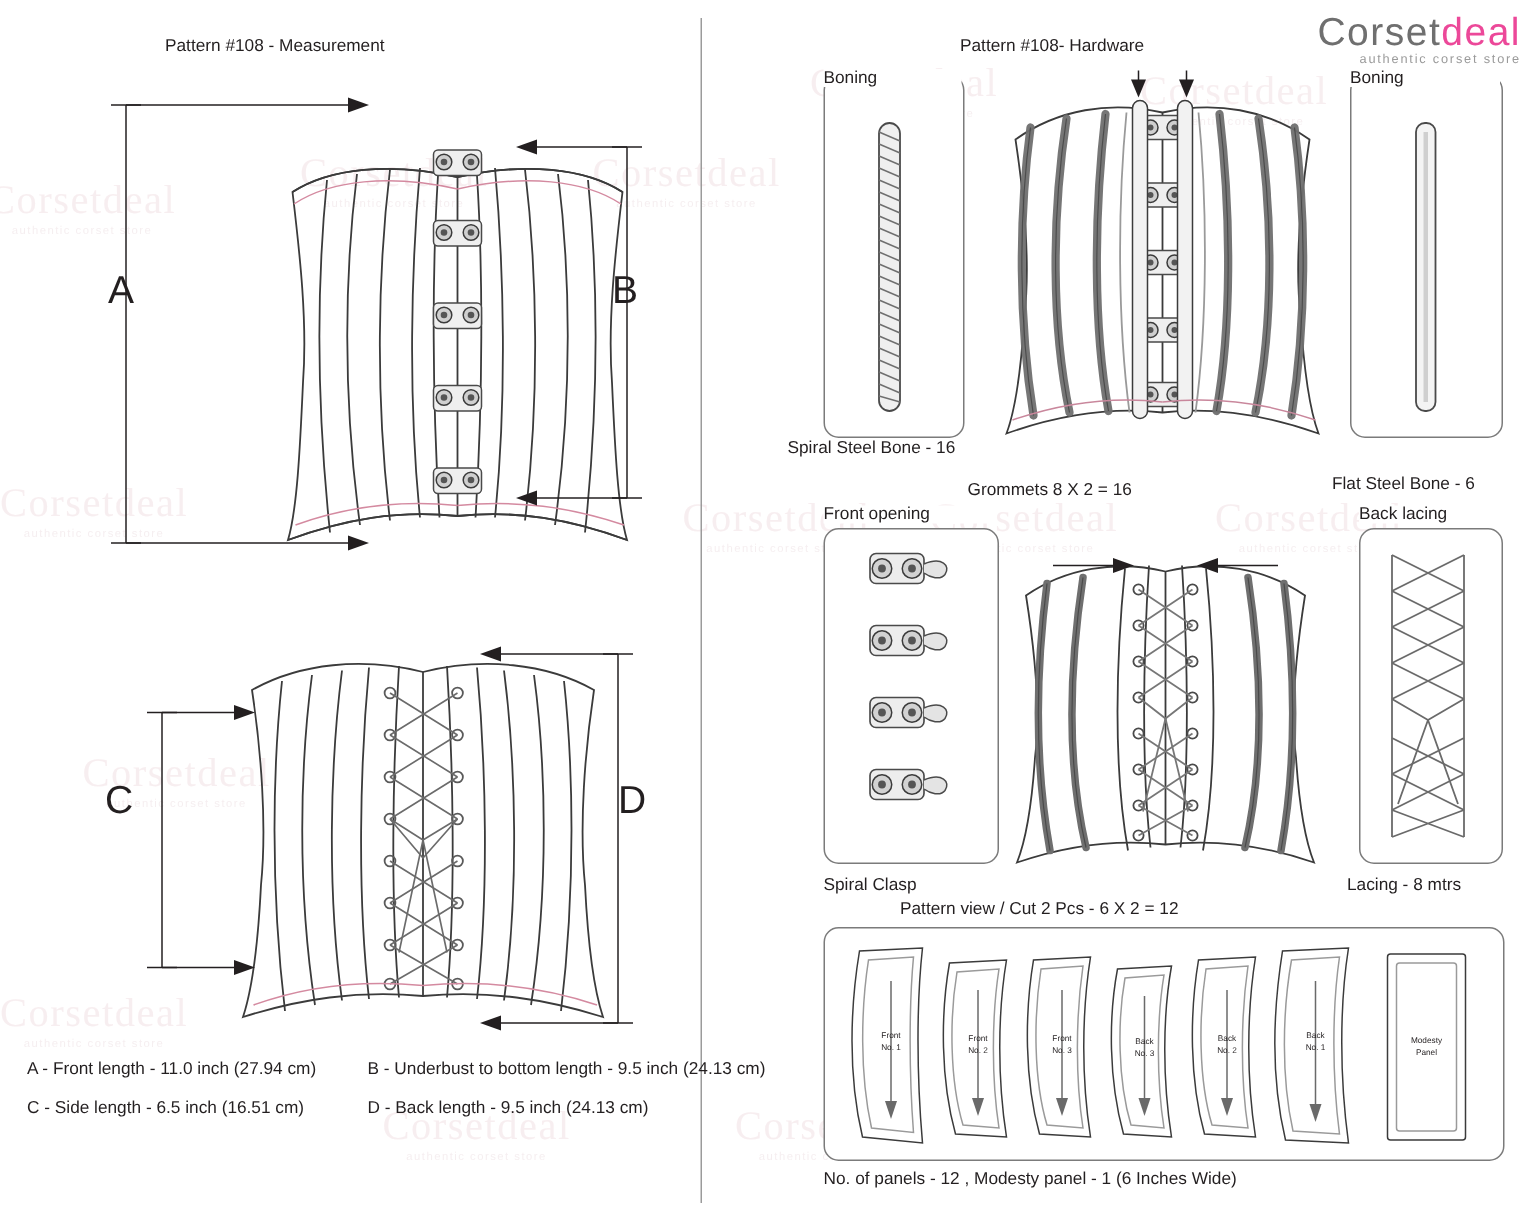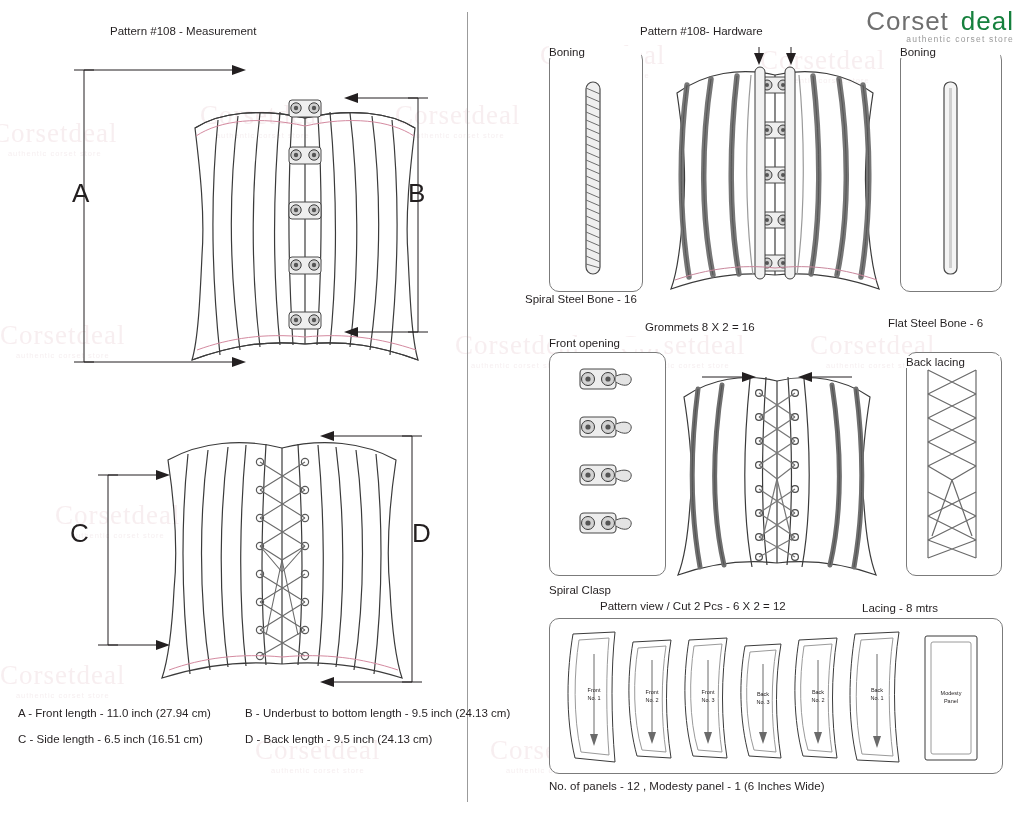--- a/index.html
+++ b/index.html
@@ -8,21 +8,21 @@
     font-family:"Liberation Sans", sans-serif;
     color:#231f20;position:relative;overflow:hidden;
   }
   .stage{position:absolute;left:0;top:0;width:1024px;height:815px;}
   .abs{position:absolute;}
   .lbl{font-size:11.5px;color:#231f20;white-space:nowrap;}
   .lbl.big{font-size:26px;font-weight:400;}
   .center{text-align:left;}
   .brand{position:absolute;right:10px;top:6px;text-align:right;}
   .brand .b1{font-size:26px;letter-spacing:1px;color:#6f6f6f;font-family:"Liberation Sans",sans-serif;}
-  .brand .b1 .red{color:#15803d;margin-left:12px;}
+  .brand .b1 .red{color:#ec4899;}
   .brand .b2{font-size:8.5px;color:#9a9a9a;letter-spacing:1.2px;margin-top:-3px;}
   .wm{position:absolute;pointer-events:none;opacity:.30;}
   .wm .w1{font-size:27px;color:#e7c9cf;letter-spacing:1px;font-family:"Liberation Serif",serif;}
   .wm .w2{font-size:7.5px;color:#e0c9cf;letter-spacing:1px;text-align:center;}
   .panel{position:absolute;border:1px solid #7b7b7b;border-radius:10px;background:#fff;}
   svg{display:block;}
   .divider{position:absolute;background:#9b9b9b;}
 </style>
 </head>
 <body>
@@ -511,37 +511,37 @@
 
     <g stroke="#231f20" stroke-width="1" fill="none">
       <line x1="40" y1="22" x2="88" y2="22"></line>
         <polygon points="94,22 80,17 80,27" fill="#231f20" stroke="none"></polygon>
       <line x1="190" y1="22" x2="142" y2="22"></line>
         <polygon points="136,22 150,17 150,27" fill="#231f20" stroke="none"></polygon>
     </g>
   </svg>
 
   <div class="panel" style="left:906px;top:352px;width:94px;height:222px;"></div>
-  <div class="abs lbl center" style="left:906px;top:337px;width:94px;background:#fff;margin-top:19px;">Back lacing</div>
+  <div class="abs lbl center" style="left:906px;top:337px;width:94px;background:#fff;">Back lacing</div>
   <svg class="abs" style="left:914px;top:362px;" width="80" height="202">
     <g fill="none" stroke="#6a6a6a" stroke-width="1.2">
       <path d="M14,8 L62,32 M62,8 L14,32"></path>
       <path d="M14,32 L62,56 M62,32 L14,56"></path>
       <path d="M14,56 L62,80 M62,56 L14,80"></path>
       <path d="M14,80 L62,104 M62,80 L14,104"></path>
       <path d="M14,104 L38,118 L62,104"></path>
       <path d="M14,130 L62,154 M62,130 L14,154"></path>
       <path d="M14,154 L62,178 M62,154 L14,178"></path>
       <path d="M14,178 L62,196 M62,178 L14,196"></path>
       <path d="M38,118 L18,174 M38,118 L58,174"></path>
       <line x1="14" y1="8" x2="14" y2="196"></line>
       <line x1="62" y1="8" x2="62" y2="196"></line>
     </g>
   </svg>
-  <div class="abs lbl center" style="left:862px;top:584px;width:110px;margin-top:18px;">Lacing - 8 mtrs</div>
+  <div class="abs lbl center" style="left:898px;top:584px;width:110px;">Lacing - 8 mtrs</div>
 
   <div class="abs lbl center" style="left:600px;top:600px;width:340px;">Pattern view  /  Cut 2 Pcs - 6 X 2 = 12</div>
   <div class="panel" style="left:549px;top:618px;width:452px;height:154px;"></div>
 
   <svg class="abs" style="left:553px;top:620px;" width="446" height="150">
     <g fill="none" stroke="#3b3b3b" stroke-width="1">
 
       <path d="M20,14 C14,50 12,96 22,138 L62,142 C58,96 58,48 62,12 Z"></path>
       <path d="M26,20 C21,52 20,96 28,132 L56,135 C53,96 53,50 56,18 Z" stroke="#9a9a9a"></path>
       <line x1="41" y1="34" x2="41" y2="120" stroke="#6a6a6a"></line>

